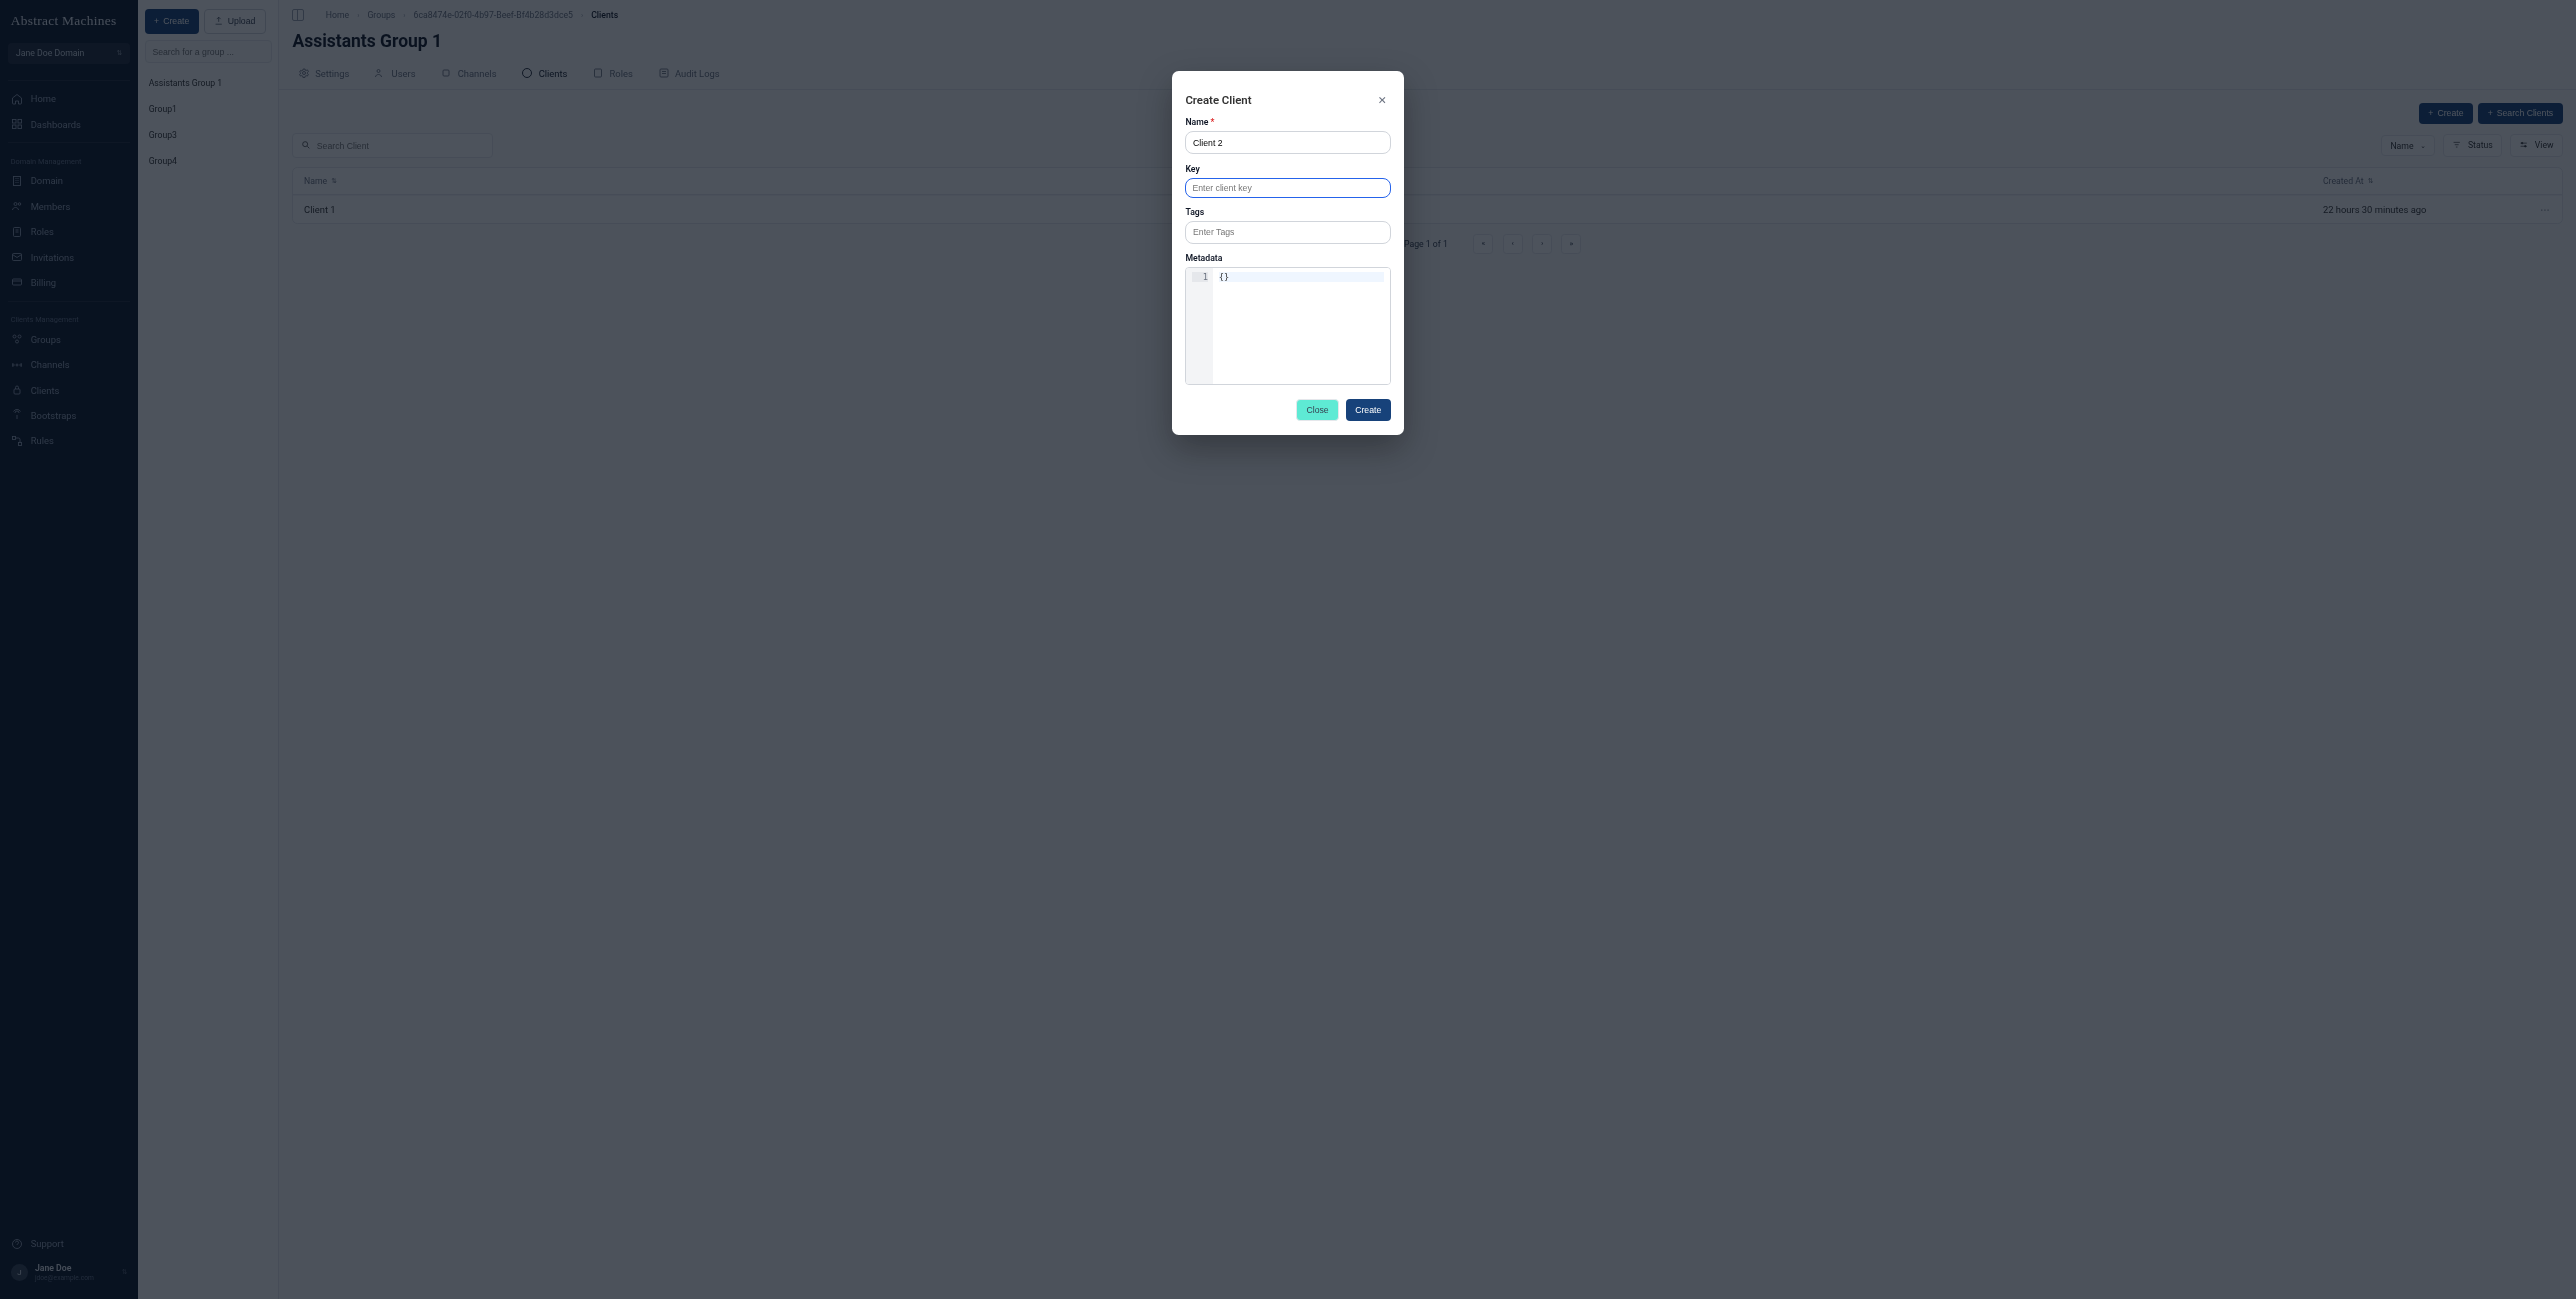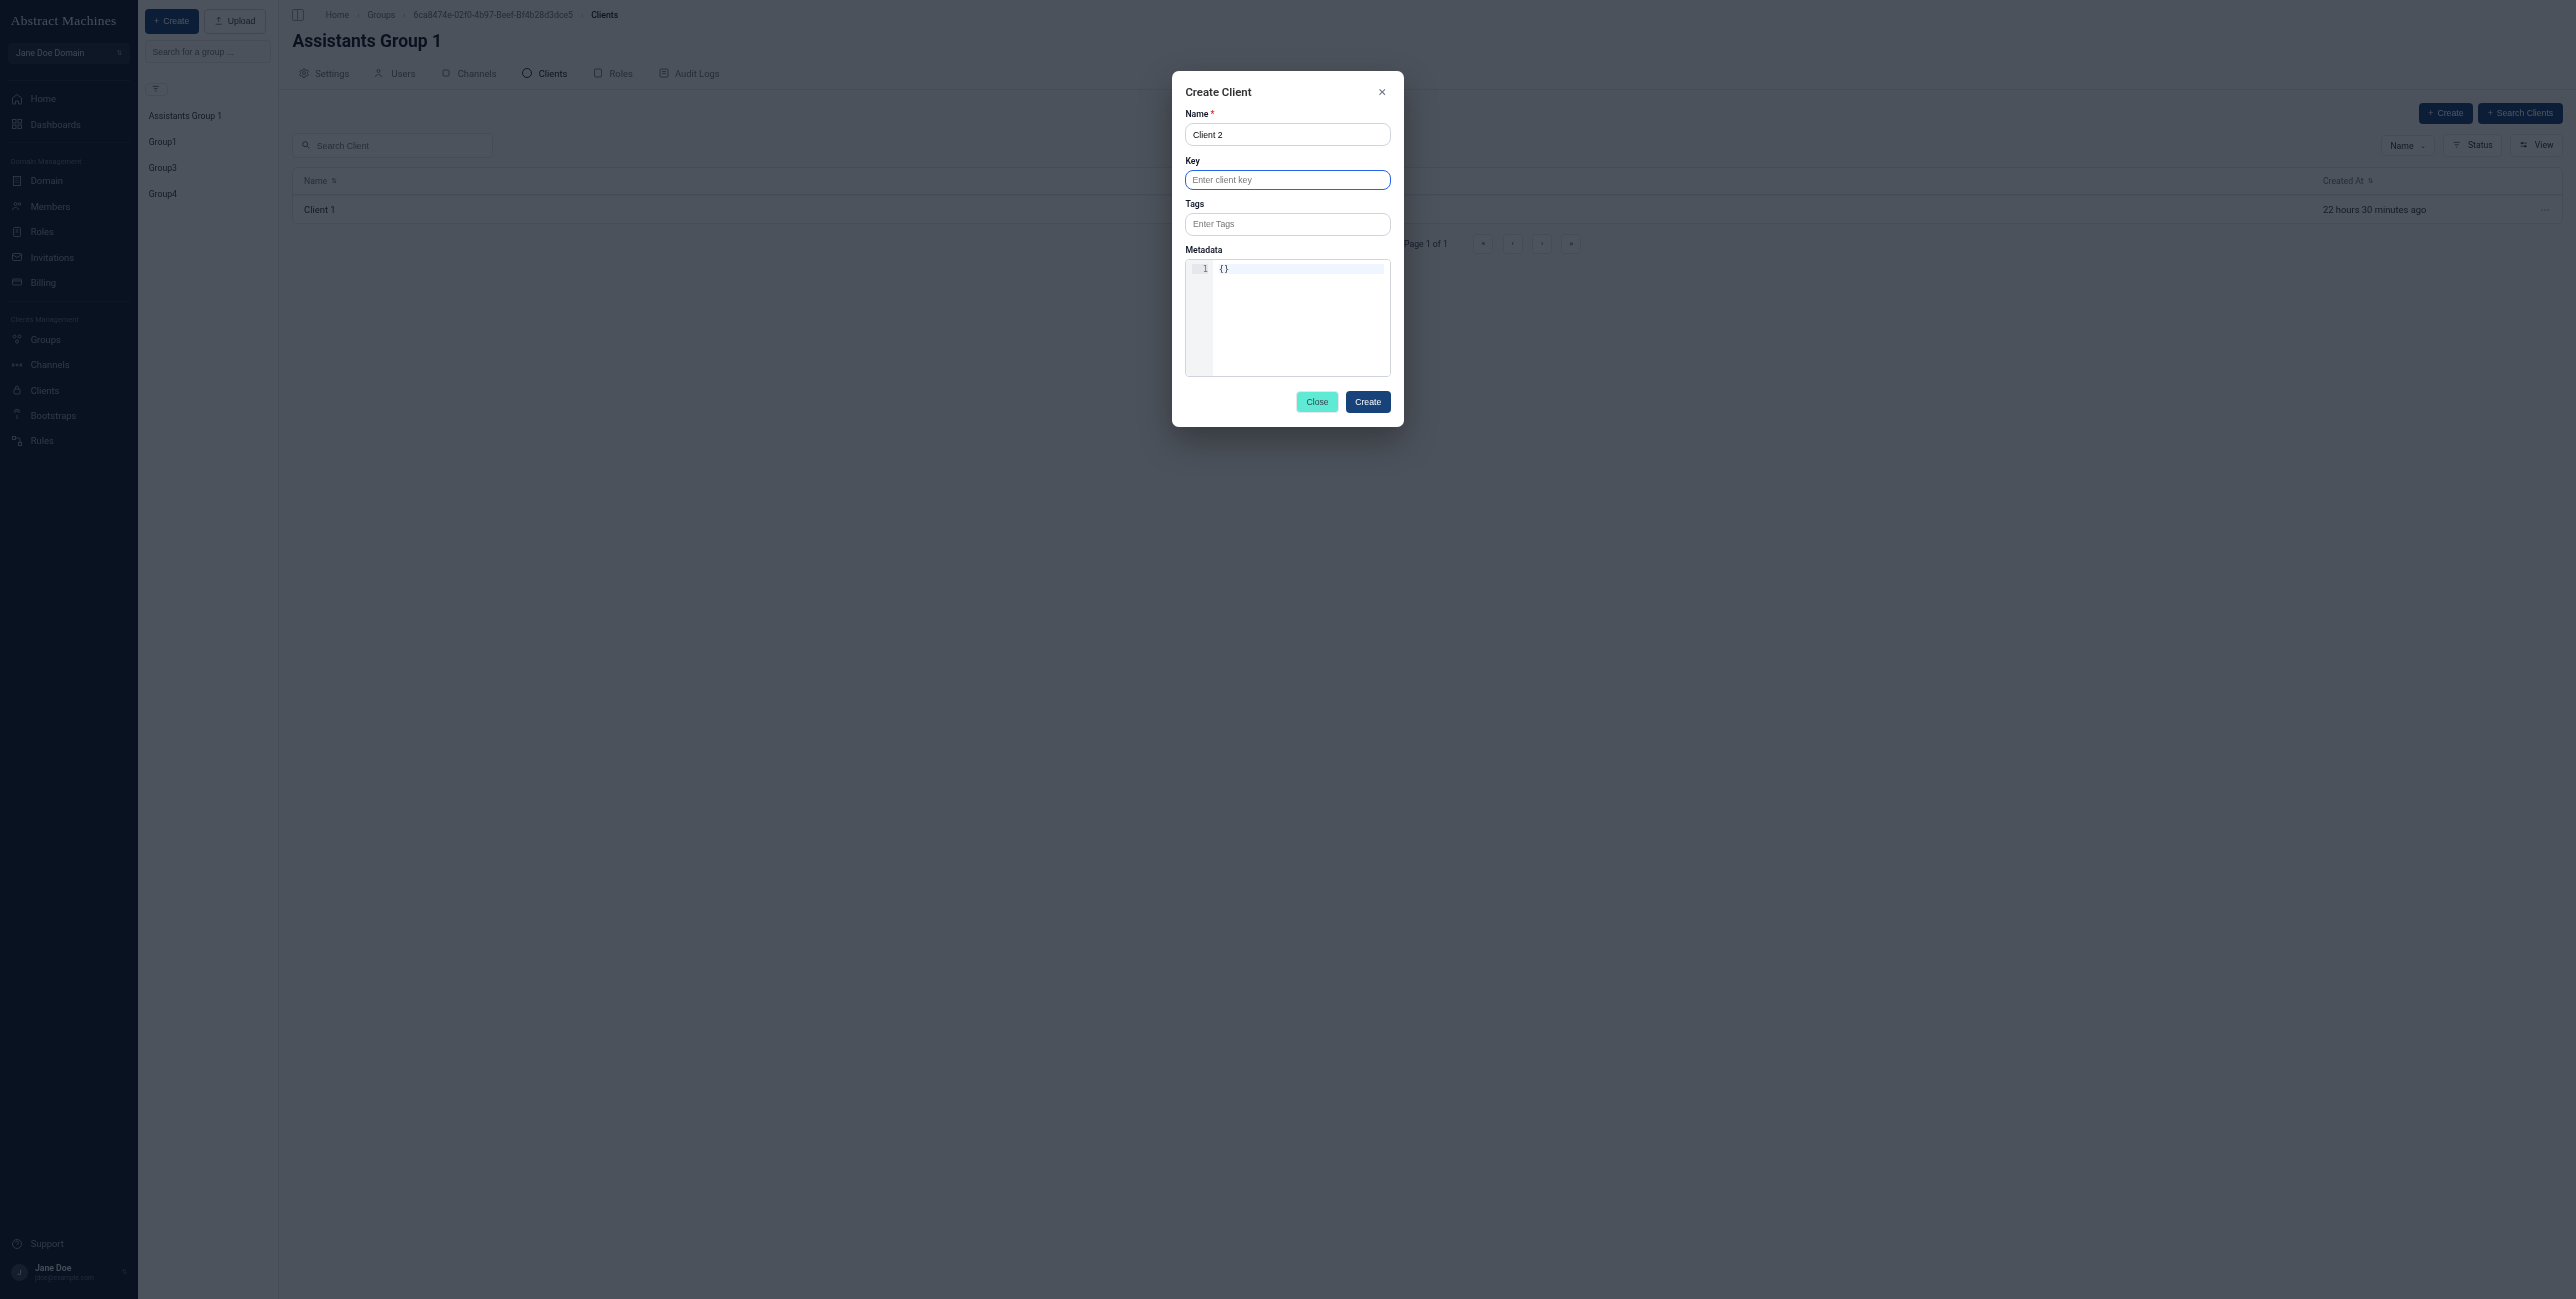--- a/index.html
+++ b/index.html
@@ -23,21 +23,21 @@
     .user-email { font-size: 6.7px; color: #64748b; }
     .user-row .chev { margin-left: auto; font-size: 6.7px; opacity: 0.5; }
     
     
     .groups-panel { width: 141px; background: #fff; border-right: 0.7px solid #e5e7eb; display: flex; flex-direction: column; }
     .panel-actions { display: flex; gap: 5.4px; padding: 9.4px 6.7px 6.7px; }
     .btn { display: inline-flex; align-items: center; gap: 4px; padding: 5.4px 9.4px; border-radius: 4px; font-size: 8.7px; font-weight: 500; cursor: pointer; border: none; }
     .btn-primary { background: #17427a; color: #fff; }
     .btn-outline { background: transparent; border: 0.7px solid #d1d5db; color: #374151; }
     .btn-light { background: #5eead4; color: #374151; border: 0.7px solid #e5e7eb; }
-    .panel-search { display: flex; gap: 20px; padding: 0 6.7px 6.7px; flex-direction: column; }
+    .panel-search { display: flex; gap: 20px; padding: 0 6.7px 6.7px; }
     .search-input { flex: 1; padding: 5.4px 6.7px; border: 0.7px solid #e5e7eb; border-radius: 4px; font-size: 8.7px; background: #f9fafb; }
     .filter-btn { width: 23px; border: 0.7px solid #e5e7eb; border-radius: 4px; background: #fff; display: flex; align-items: center; justify-content: center; cursor: pointer; }
     .group-item { padding: 8px 10.7px; font-size: 8.7px; cursor: pointer; }
     
     
     .main { flex: 1; display: flex; flex-direction: column; background: #f9fafb; }
     .topbar { display: flex; align-items: center; gap: 8px; padding: 9.4px 13.4px 4px; font-size: 8.7px; color: #6b7280; }
     .crumb { cursor: pointer; }
     .crumb.last { color: #111827; font-weight: 500; }
     .crumb-sep { color: #9ca3af; font-size: 7.4px; }
@@ -59,21 +59,21 @@
     .th { display: flex; align-items: center; gap: 4px; cursor: pointer; }
     .trow { border-top: 0.7px solid #f3f4f6; font-size: 9.4px; }
     .row-actions { text-align: right; color: #6b7280; cursor: pointer; letter-spacing: 1.3px; }
     .pagination { display: flex; align-items: center; gap: 9.4px; justify-content: center; padding: 9.4px 2.7px; font-size: 8.7px; color: #374151; }
     .page-size { padding: 2.7px 6.7px; border: 0.7px solid #e5e7eb; border-radius: 3.4px; background: #fff; }
     .page-btn { width: 20px; height: 20px; border: 0.7px solid #e5e7eb; border-radius: 3.4px; background: #fff; display: flex; align-items: center; justify-content: center; cursor: pointer; font-size: 8px; }
     
     
     .overlay { position: fixed; inset: 0; background: rgba(9, 16, 29, 0.72); display: flex; align-items: flex-start; justify-content: center; padding-top: 71px; }
     .modal { width: 232px; background: #fff; border-radius: 6.7px; padding: 13.4px; display: flex; flex-direction: column; gap: 9.4px; box-shadow: 0 13.4px 34px rgba(0,0,0,0.3); }
-    .modal-header { display: flex; justify-content: space-between; align-items: center; }
+    .modal-header { display: flex; justify-content: space-between; align-items: center; margin-top: 8px; }
     .modal-title { font-size: 11.4px; font-weight: 600; }
     .close-x { cursor: pointer; font-size: 10.7px; color: #6b7280; padding: 1.3px 4px; }
     .field { display: flex; flex-direction: column; gap: 4px; }
     .field label { font-size: 8.7px; font-weight: 600; color: #111827; }
     .req { color: #dc2626; }
     .field input { padding: 5.4px 6.7px; border: 0.7px solid #d1d5db; border-radius: 8px; font-size: 8.7px; outline: none; }
     .field input.focused { border: 1.3px solid #2563eb; padding: 4px 6px; }
     .metadata-box { border: 0.7px solid #d1d5db; border-radius: 4px; overflow: hidden; height: 118px; display: flex; font-family: ui-monospace, Menlo, monospace; font-size: 8.7px; }
     .gutter { width: 27px; background: #f3f4f6; text-align: right; padding: 4px 5.4px; color: #6b7280; display: flex; flex-direction: column; }
     .gutter .ln { background: #e5e7eb; }

